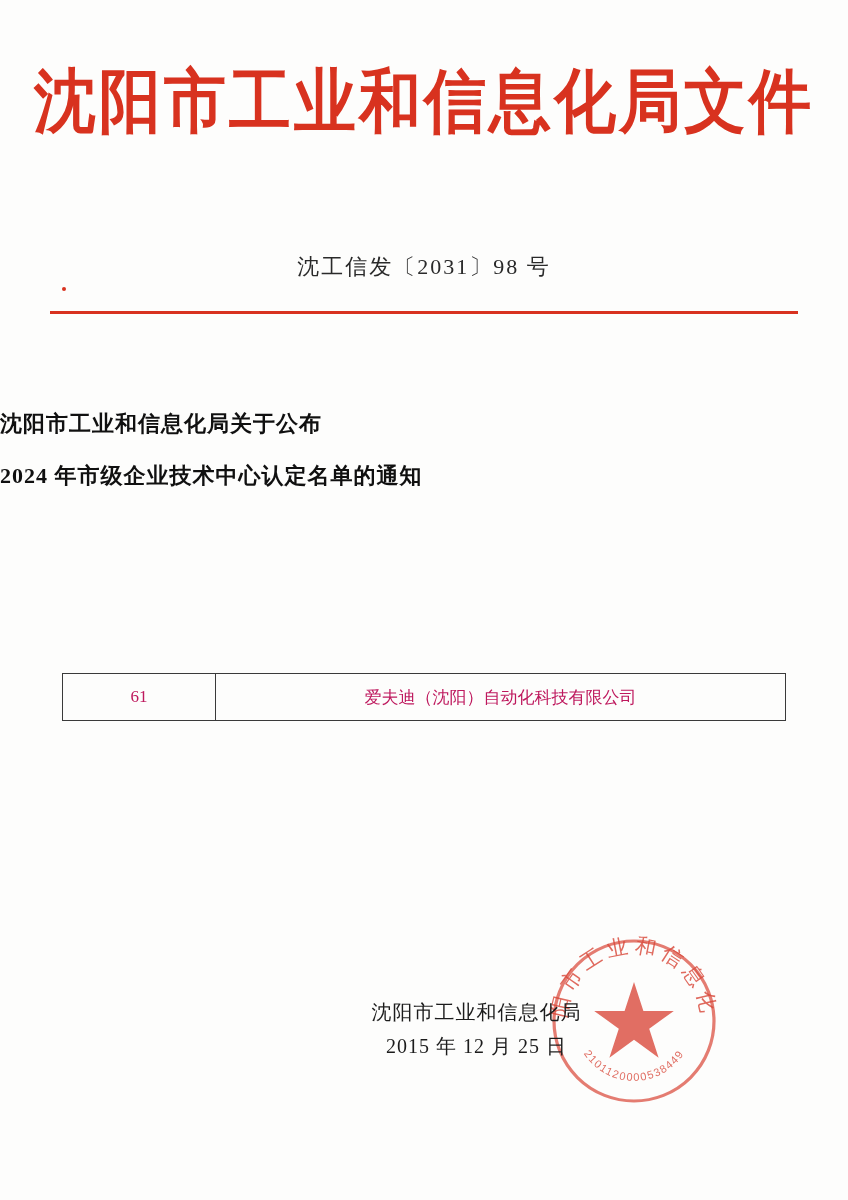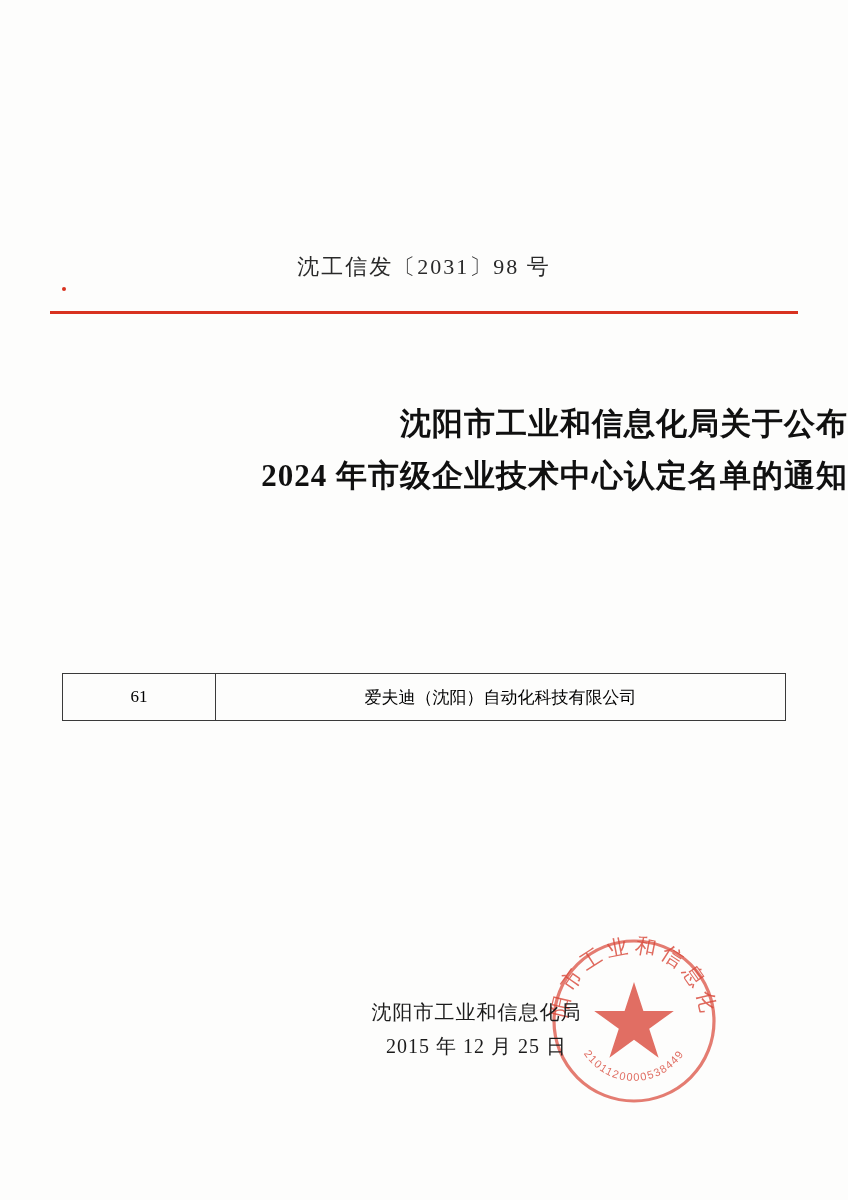--- a/index.html
+++ b/index.html
@@ -71,23 +71,23 @@
     border-radius: 50%;
     background: #d8321f;
   }
 
   
   .doc-title {
     position: absolute;
     top: 398px;
     left: 0;
     right: 0;
-    text-align: right;
+    text-align: left;
     font-weight: bold;
-    font-size: 31px;
+    font-size: 22px;
     line-height: 52px;
     letter-spacing: 1px;
     color: #101010;
   }
   .doc-title .line {
     display: block;
     white-space: nowrap;
   }
 
   
@@ -101,21 +101,21 @@
     border-collapse: collapse;
     width: 100%;
     table-layout: fixed;
   }
   table.list-table td {
     border: 1px solid #3a3a3a;
     height: 44px;
     font-size: 17px;
     text-align: center;
     vertical-align: middle;
-    color: #000000;
+    color: #be185d;
   }
   table.list-table td.idx {
     width: 150px;
   }
 
   
   .sign-block {
     position: absolute;
     top: 995px;
     left: 0;
@@ -142,20 +142,23 @@
     height: 186px;
     pointer-events: none;
   }
   .seal svg { display: block; }
 </style>
 </head>
 <body>
 
 <div class="page">
 
+  <div class="masthead">
+    <div class="masthead-title">沈阳市工业和信息化局文件</div>
+  </div>
 
   <div class="doc-number">沈工信发〔2031〕98 号</div>
 
   <div class="red-dot"></div>
   <div class="red-rule"></div>
 
   <div class="doc-title">
     <span class="line">沈阳市工业和信息化局关于公布</span>
     <span class="line">2024 年市级企业技术中心认定名单的通知</span>
   </div>

